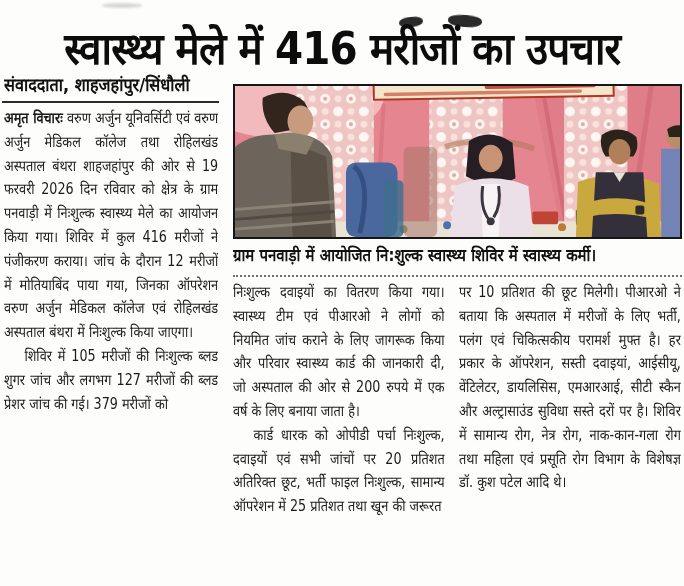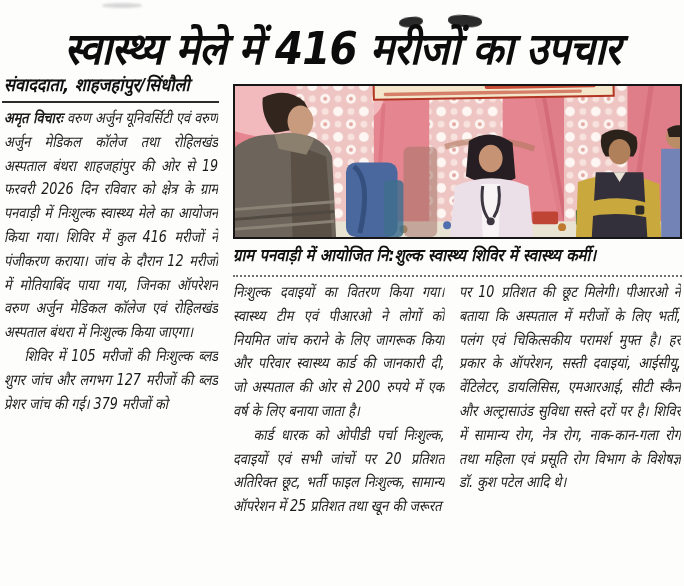--- a/index.html
+++ b/index.html
@@ -4,21 +4,20 @@
 <style>
   html, body { margin: 0; padding: 0; background: #ffffff; }
   .page {
     position: relative;
     width: 684px;
     height: 586px;
     background: #fdfdfc;
     overflow: hidden;
     font-family: "DejaVu Sans", sans-serif;
     color: #1b1b1b;
-    font-style: italic;
   }
   
   .artifact { position: absolute; background: #2a2a2a; border-radius: 45%; }
   .artifact.a1 { left: 102px; top: 3px; width: 40px; height: 5px; background: #d7d7d7; filter: blur(1px); }
   .artifact.a2 { left: 399px; top: 17px; width: 24px; height: 10px; transform: rotate(-6deg); filter: blur(0.5px); }
   .artifact.a3 { left: 448px; top: 15px; width: 34px; height: 12px; transform: rotate(4deg); filter: blur(0.5px); }
 
   .headline {
     position: absolute;
     left: 0; top: 17px;

